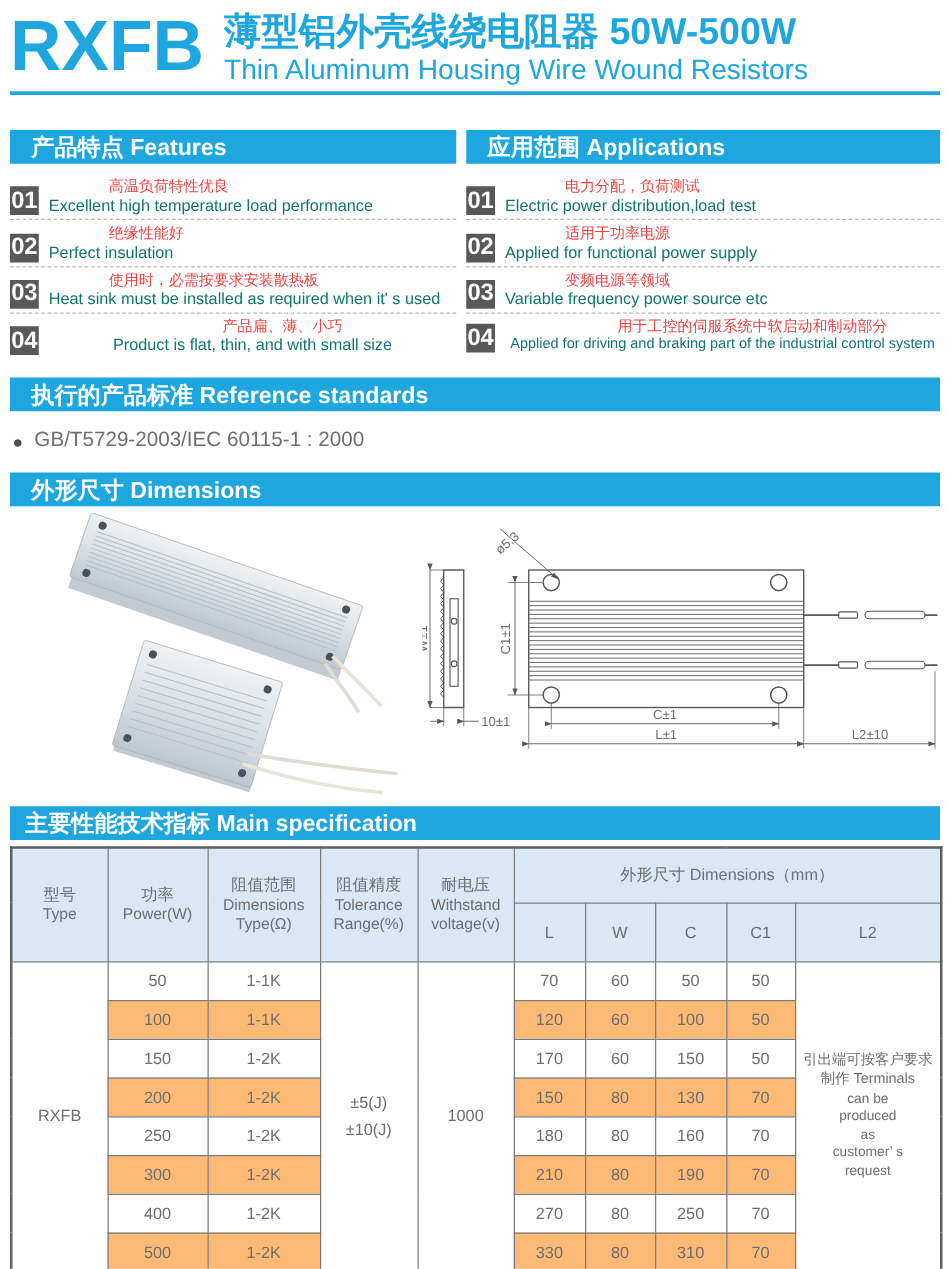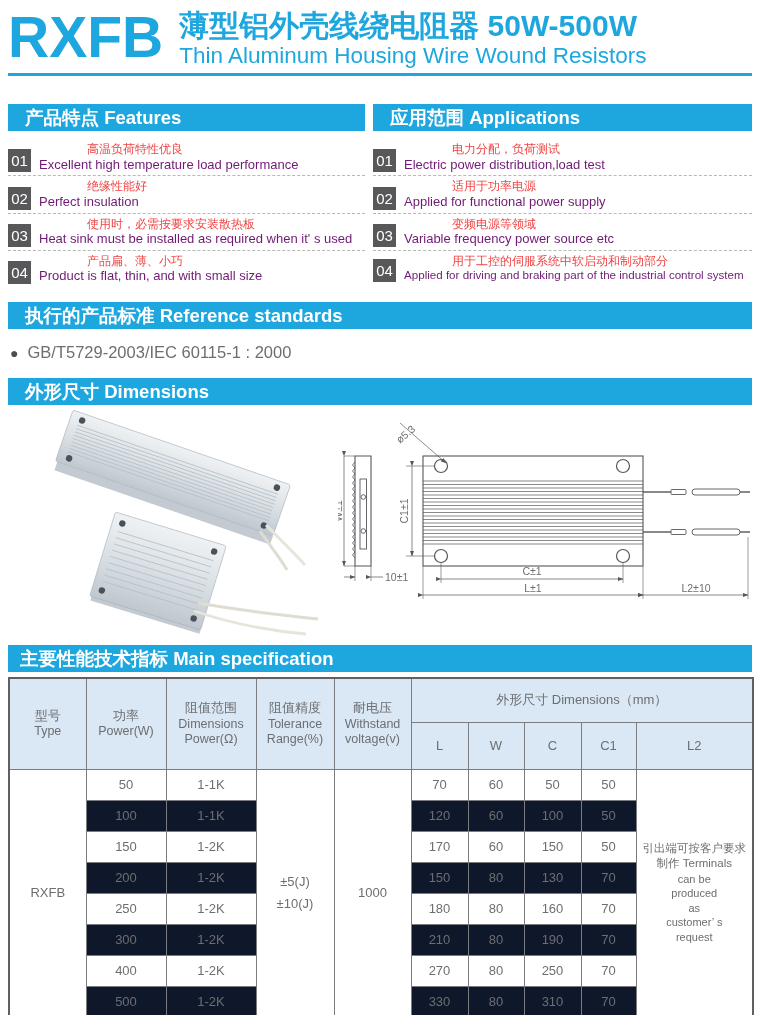--- a/index.html
+++ b/index.html
@@ -23,27 +23,27 @@
   .bar { background:var(--accent); color:#fff; height:27px; line-height:27px;
          padding-left:17px; font-size:18.5px; font-weight:bold; white-space:nowrap; }
 
   
   .cols { display:flex; gap:8px; margin-top:28px; }
   .col-f { width:357px; flex:none; }
   .col-a { flex:1; min-width:0; }
   .items { margin-top:11px; }
   .item { display:flex; align-items:flex-end; border-bottom:1px dashed #b6b8ba;
           padding-bottom:2px; margin-bottom:3px; }
-  .item:last-child { border-bottom:none; }
+  .item:last-child { border-bottom:none;text-align:center; }
   .badge { flex:none; width:23px; height:23px; background:#58585a; color:#fff;
-           font-weight:normal; font-size:15px; display:flex; align-items:center;
+           font-weight:bold; font-size:19px; display:flex; align-items:center;
            justify-content:center; margin:0 8px 1px 0; }
   .itxt { flex:1; min-width:0; }
   .cn { font-size:12px; color:#ef4444; line-height:1.22;margin-left:48px; }
-  .en { font-size:13px; color:#701a75; line-height:1.28; white-space:nowrap; }
+  .en { font-size:13px; color:#0f766e; line-height:1.28; white-space:nowrap; }
   .col-a .item:last-child .en { font-size:11.6px; }
 
   #std-bar { margin-top:12px; }
   .std-line { margin:14px 0 0 2px; font-size:16.5px; color:#6d6e71;
               display:flex; align-items:center; gap:9px; }
   .dot { color:#4c4e50; font-size:14px; }
 
   #dim-bar { margin-top:16px; }
   .draw { display:flex; margin-top:2px; height:232px; }
   .draw svg { display:block; }
@@ -53,21 +53,21 @@
 
   
   table { border-collapse:collapse; margin-top:5px; width:744px; table-layout:fixed;
           border:2px solid #5e6063; }
   td { border:1px solid #7a7c7f; text-align:center; vertical-align:middle;
        padding:0; background:#fff; font-size:13px; color:#6d6e71; }
   .hd { background:#d9e8f4; }
   .h-cn { font-size:13px; line-height:1.3; }
   .h-en { font-size:12.5px; line-height:1.25; }
   tr.r1 { height:44px; } tr.r2 { height:47px; } tr.b { height:31px; }
-  td.alt { background:#0f172a; }
+  td.alt { background:#fdba74; }
   .tolv div { margin:7px 0; }
   .l2cell { font-size:11px; line-height:1.32; }
   .l2cell .zh { font-size:11.5px; }
 </style>
 </head>
 <body>
 
 <div class="page">
 
   <div class="hdr">
@@ -319,21 +319,21 @@
         <div class="h-cn">型号</div>
         <div class="h-en">Type</div>
       </td>
       <td class="hd" rowspan="2">
         <div class="h-cn">功率</div>
         <div class="h-en">Power(W)</div>
       </td>
       <td class="hd" rowspan="2">
         <div class="h-cn">阻值范围</div>
         <div class="h-en">Dimensions</div>
-        <div class="h-en">Power(Ω)</div>
+        <div class="h-en">Type(Ω)</div>
       </td>
       <td class="hd" rowspan="2">
         <div class="h-cn">阻值精度</div>
         <div class="h-en">Tolerance</div>
         <div class="h-en">Range(%)</div>
       </td>
       <td class="hd" rowspan="2">
         <div class="h-cn">耐电压</div>
         <div class="h-en">Withstand</div>
         <div class="h-en">voltage(v)</div>

